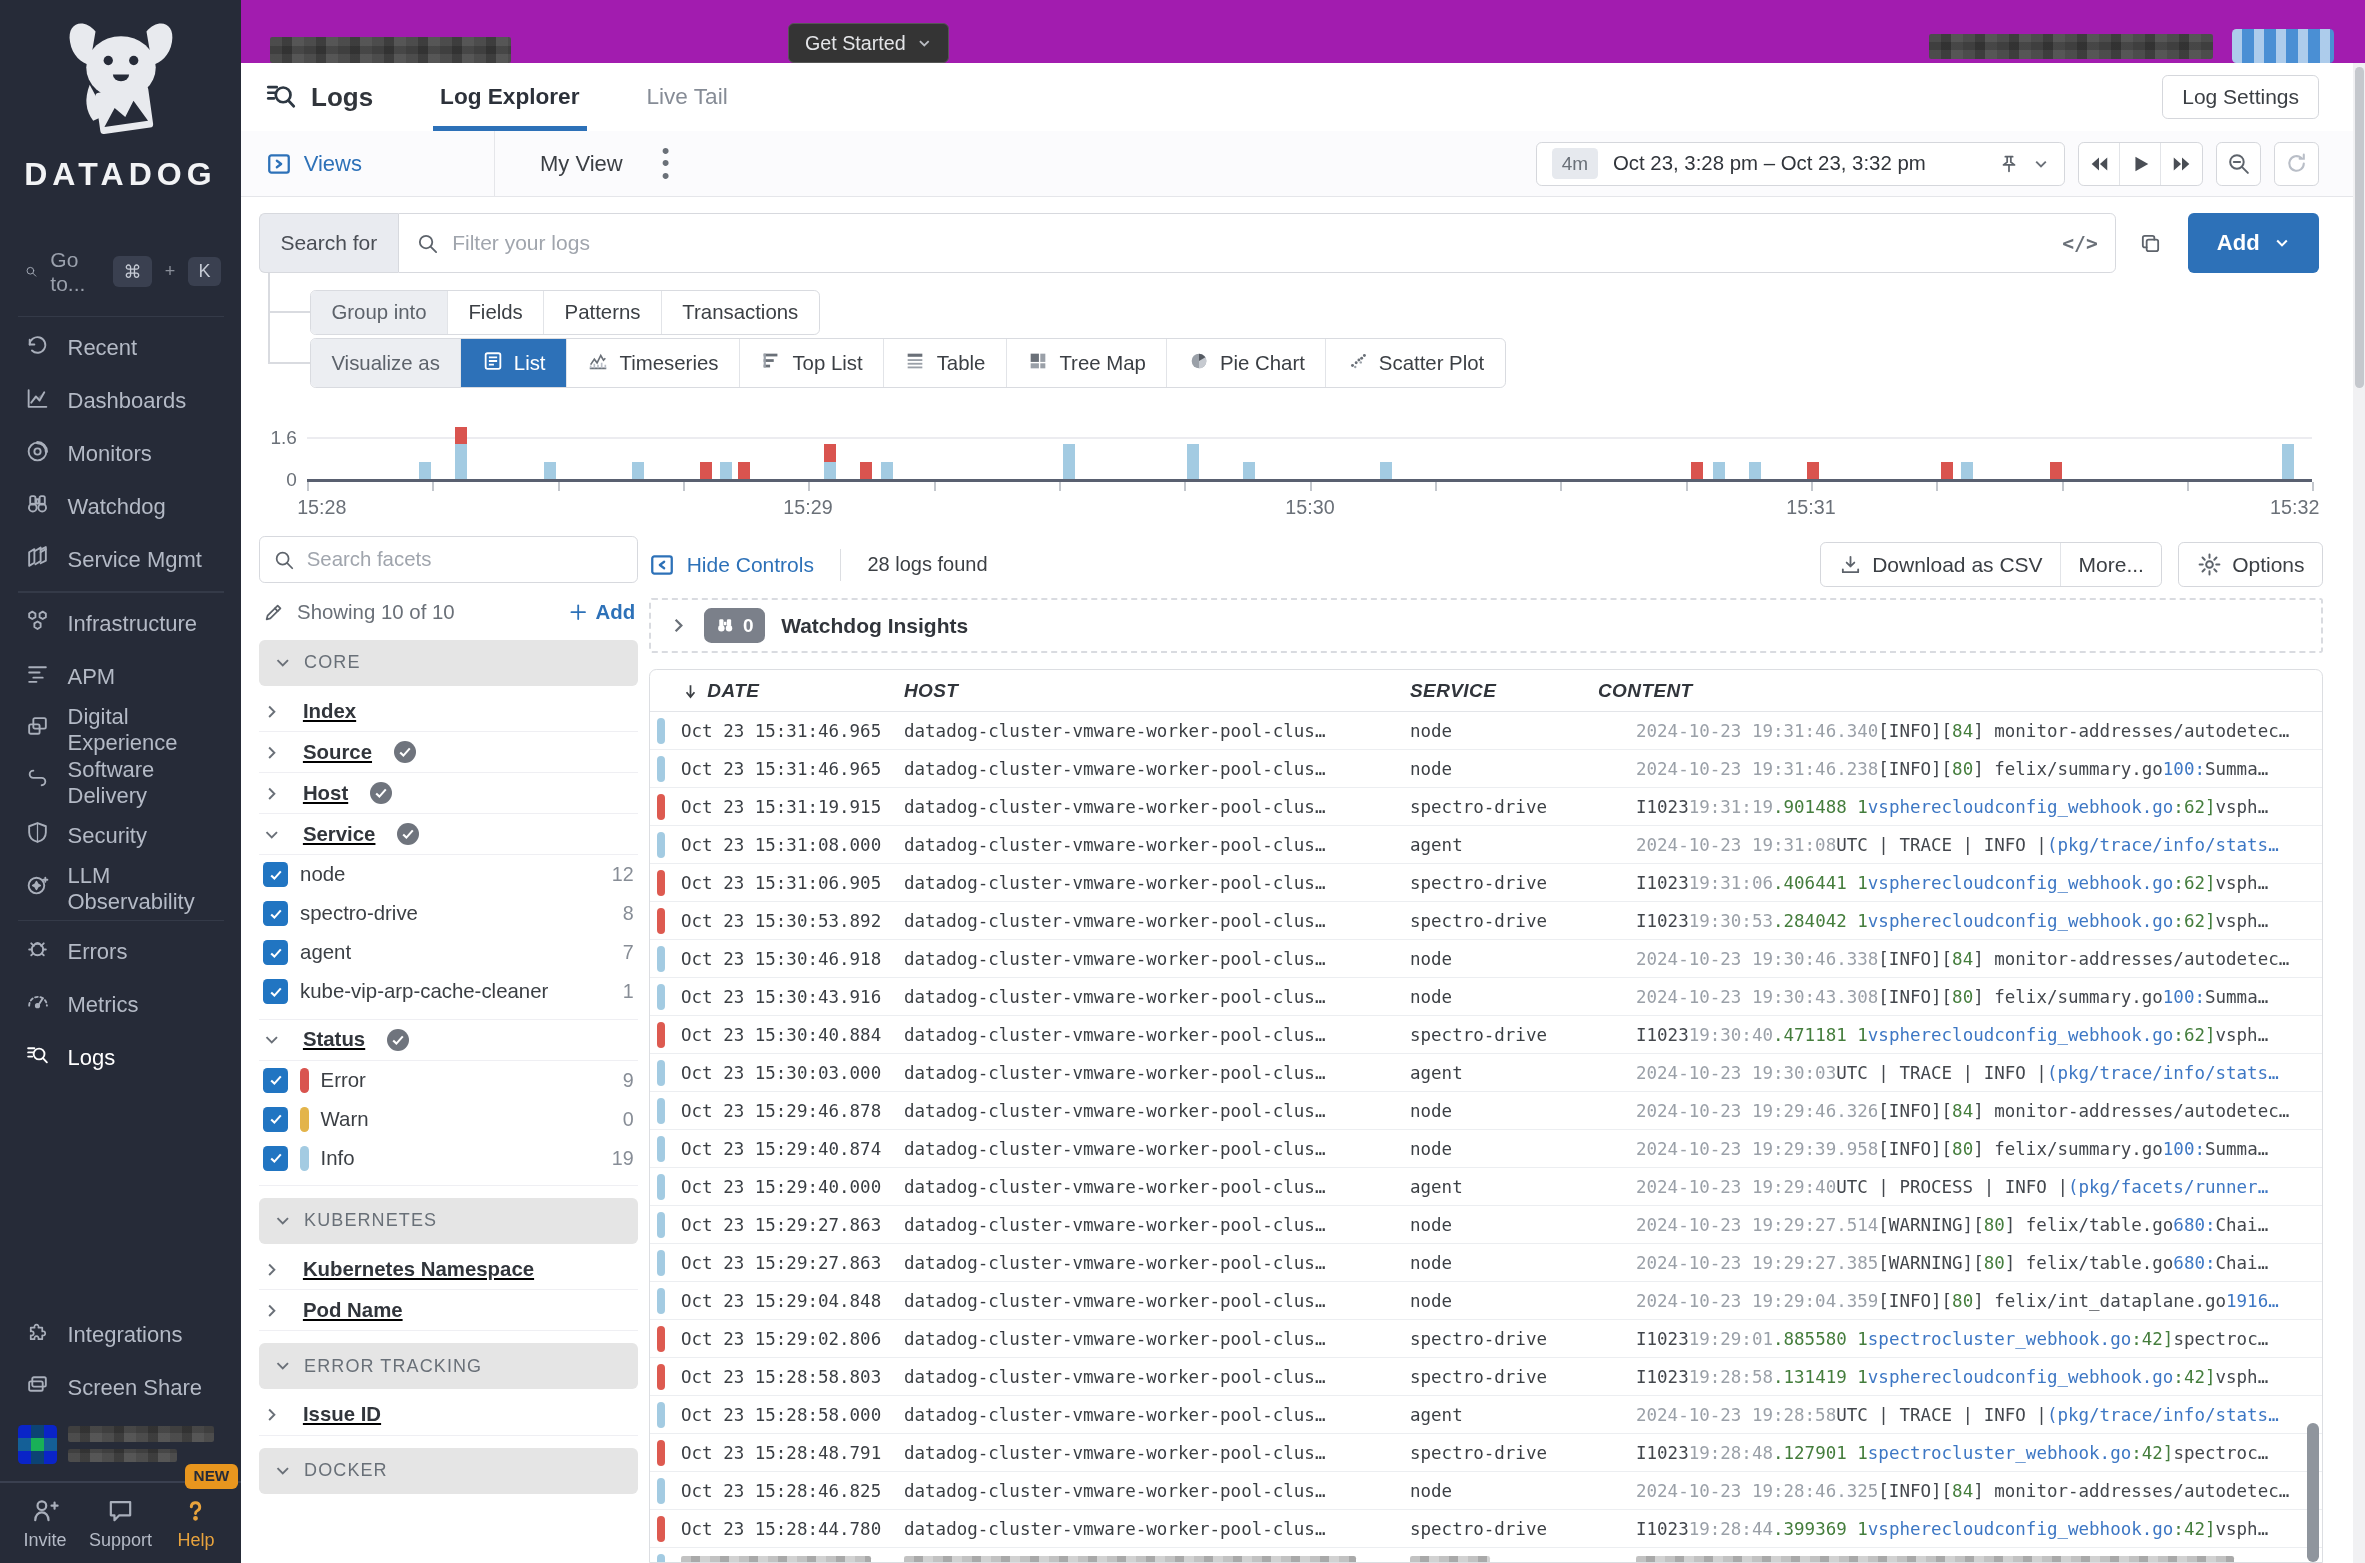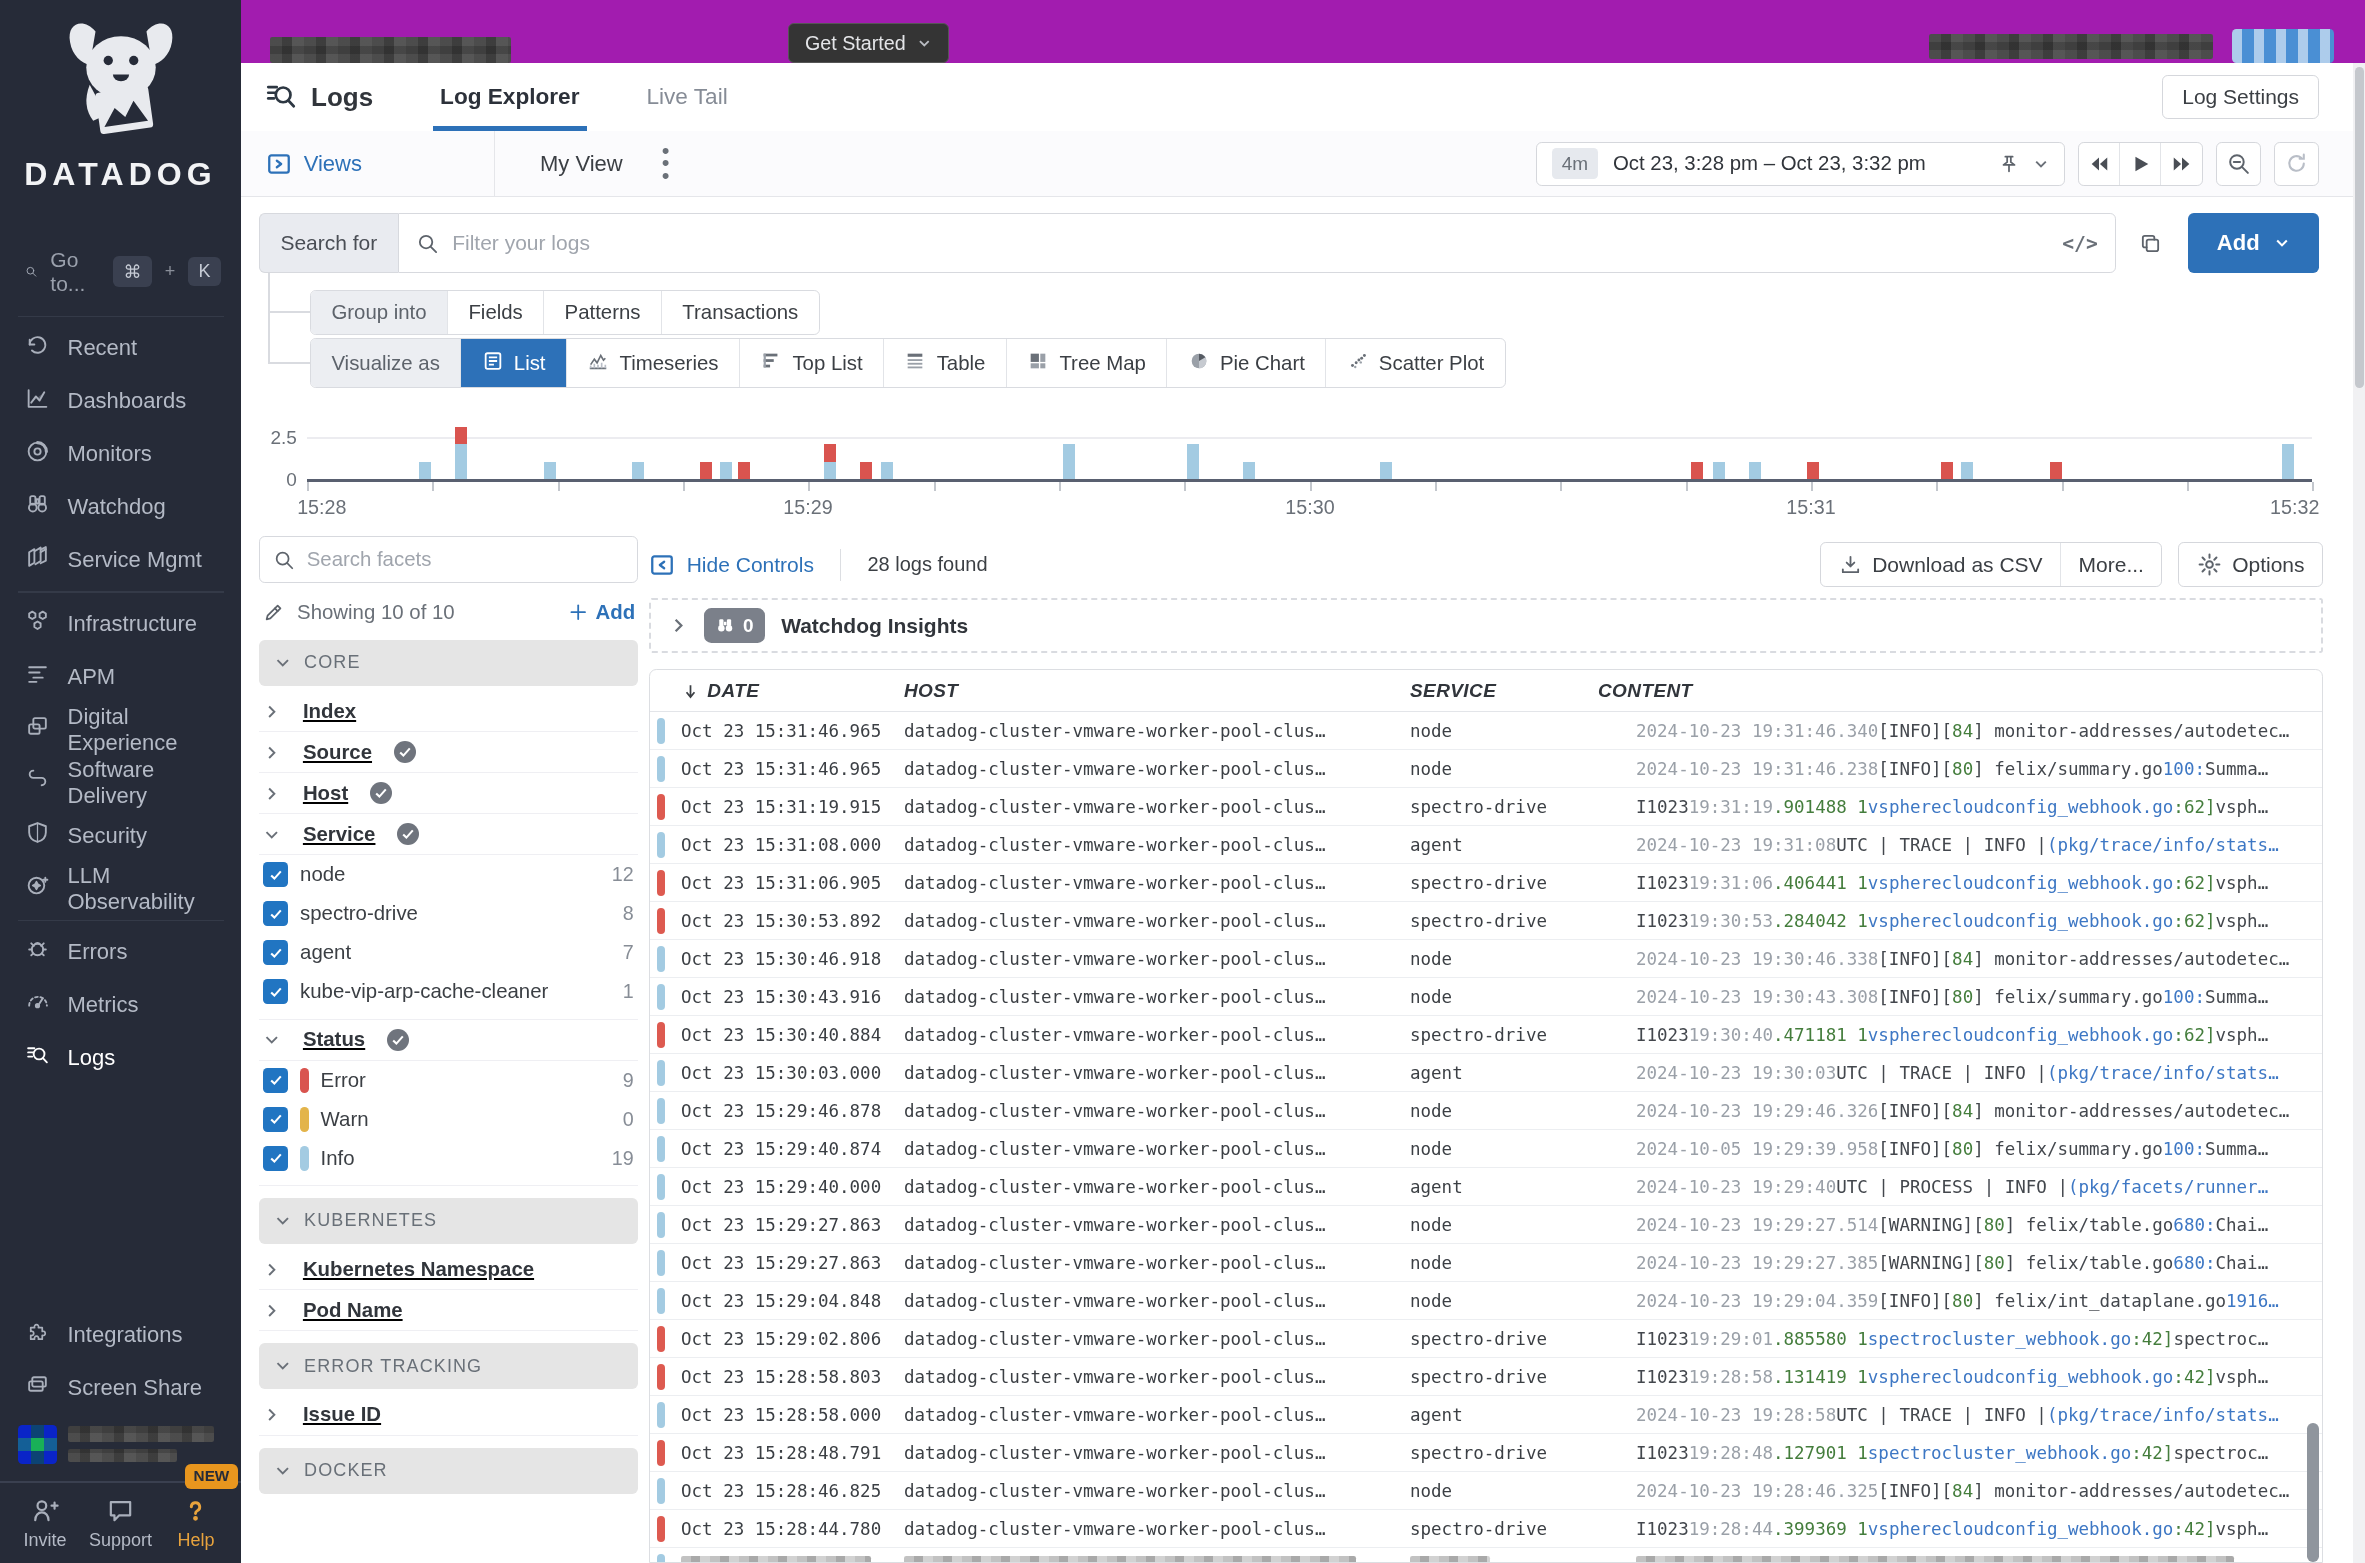--- a/index.html
+++ b/index.html
@@ -553,21 +553,21 @@
           <circle cx="15" cy="13.5" r="1.3" fill="#9aa0a8"></circle>
         </svg></span>
       <span>Scatter Plot</span>
     </div>
   </div>
 
 <div id="chart">
   <div id="plot">
     <div class="gridline"></div>
     <div class="baseline"></div>
-    <div class="ytick" style="top:19px;">2.5</div>
+    <div class="ytick" style="top:19px;">1.6</div>
     <div class="ytick" style="top:61px;">0</div>
     <div id="bars">
         <div class="bar" style="left: 112px;">
           <div class="seg-info" style="height: 17.5px;"></div>
         </div>
         <div class="bar" style="left: 148px;">
           <div class="seg-info" style="height: 35px;"></div>
           <div class="seg-err" style="height: 17.5px;"></div>
         </div>
         <div class="bar" style="left: 237px;">
@@ -1057,21 +1057,21 @@
           <span class="seg-green">84</span>
           <span class="seg-plain">] monitor-addresses/autodetec…</span>
         </div>
       </div>
       <div class="trow">
         <div class="statusbar" style="background: rgb(163, 203, 226);"></div>
         <div class="cell c-date mono">Oct 23 15:29:40.874</div>
         <div class="cell c-host mono">datadog-cluster-vmware-worker-pool-clus…</div>
         <div class="cell c-serv mono">node</div>
         <div class="cell c-cont mono">
-          <span class="seg-dim">2024-10-05 19:29:39.958 </span>
+          <span class="seg-dim">2024-10-23 19:29:39.958 </span>
           <span class="seg-plain">[INFO][</span>
           <span class="seg-green">80</span>
           <span class="seg-plain">] felix/summary.go </span>
           <span class="seg-blue">100:</span>
           <span class="seg-plain"> Summa…</span>
         </div>
       </div>
       <div class="trow">
         <div class="statusbar" style="background: rgb(163, 203, 226);"></div>
         <div class="cell c-date mono">Oct 23 15:29:40.000</div>

